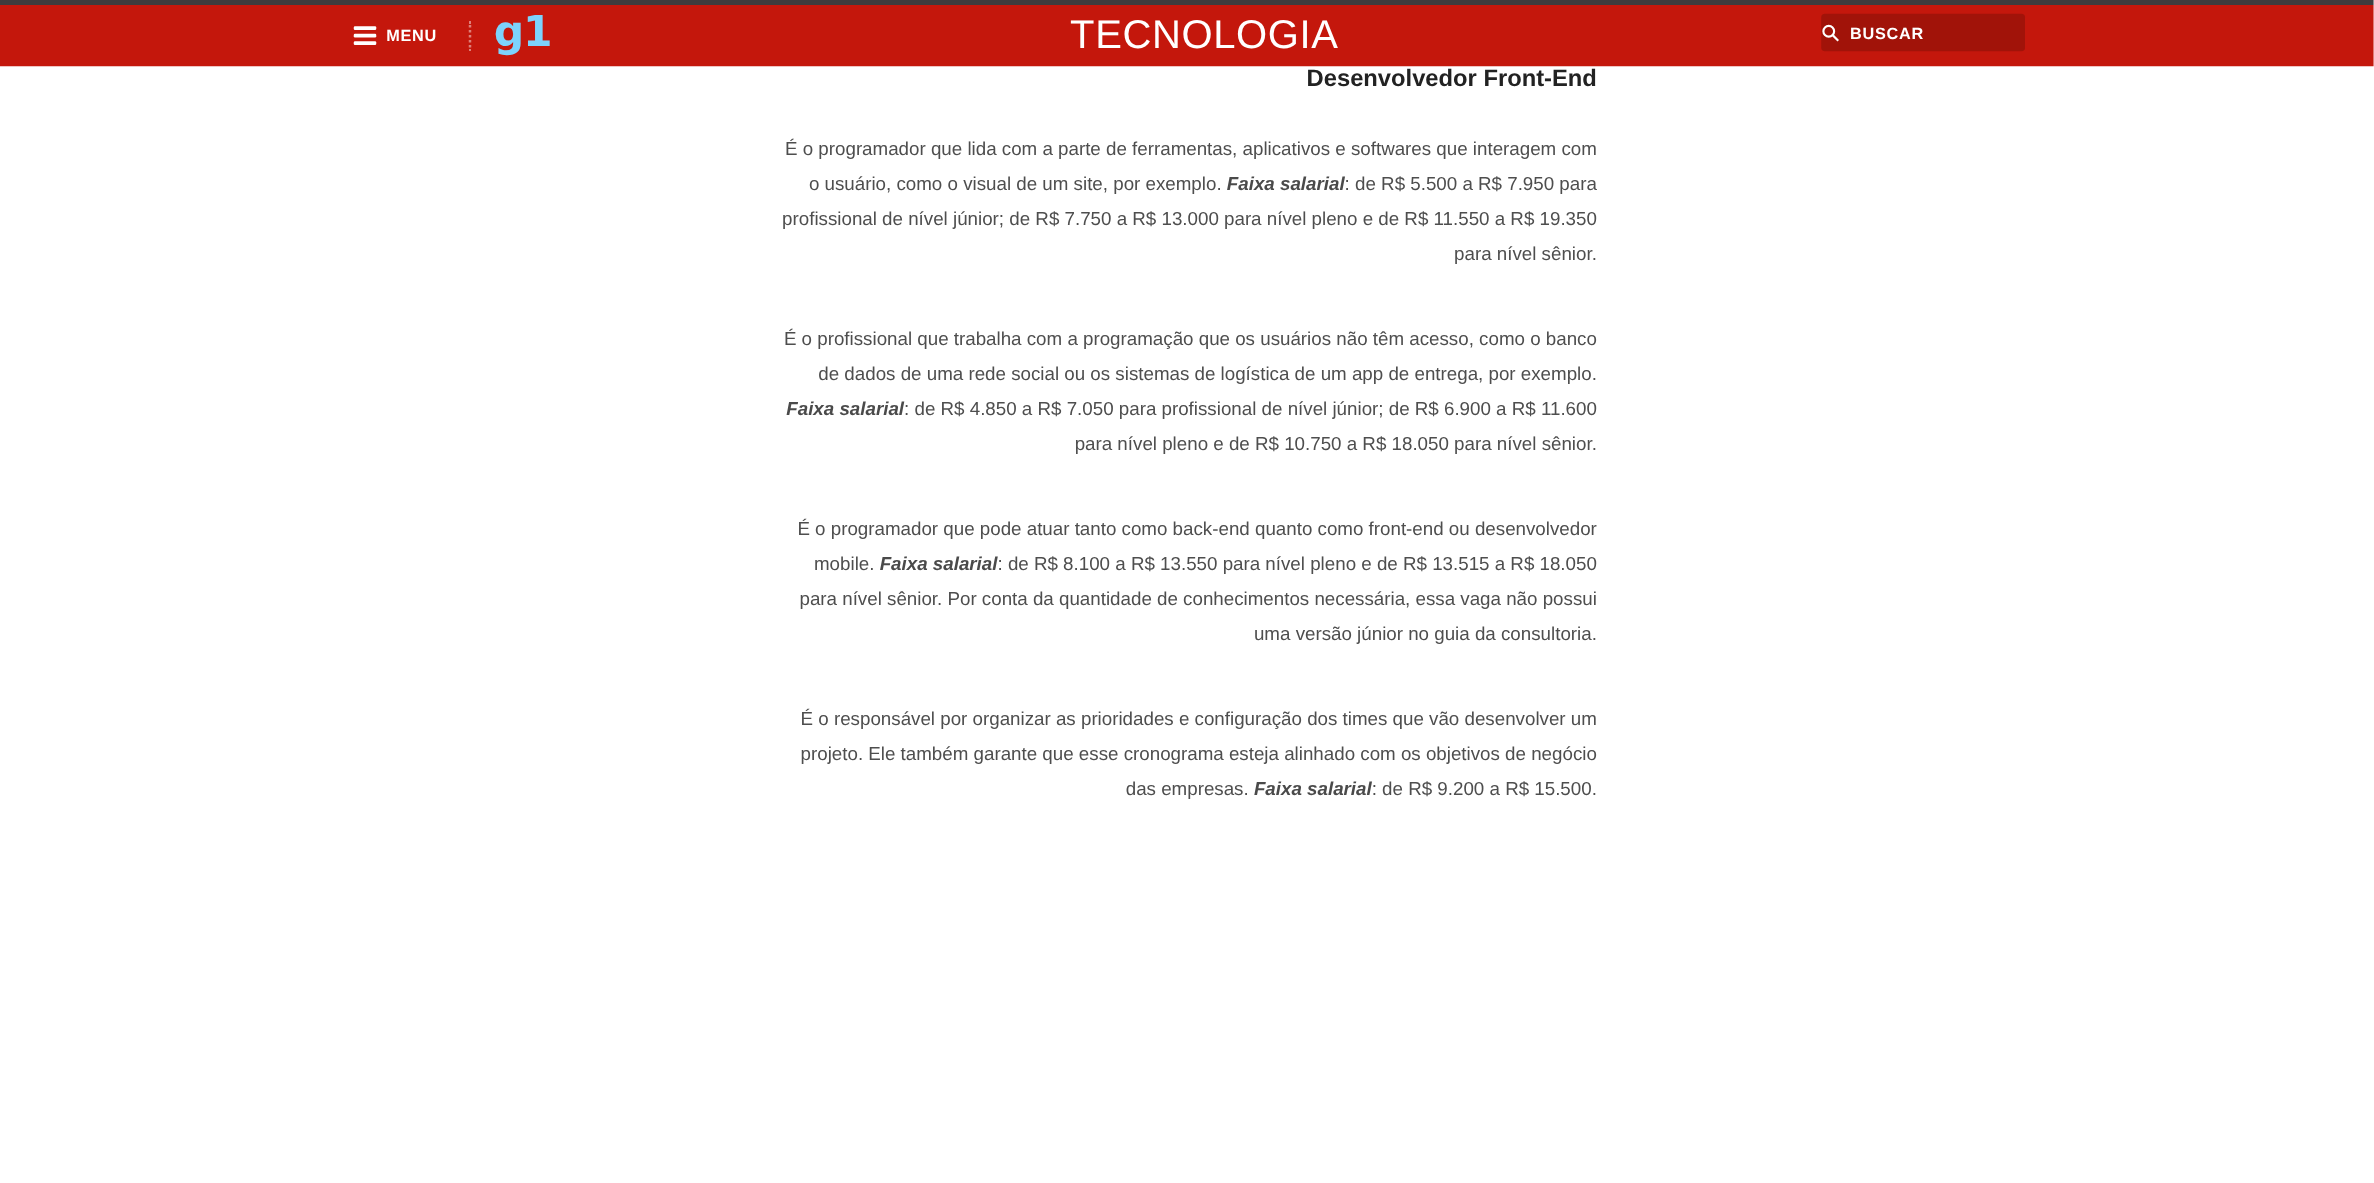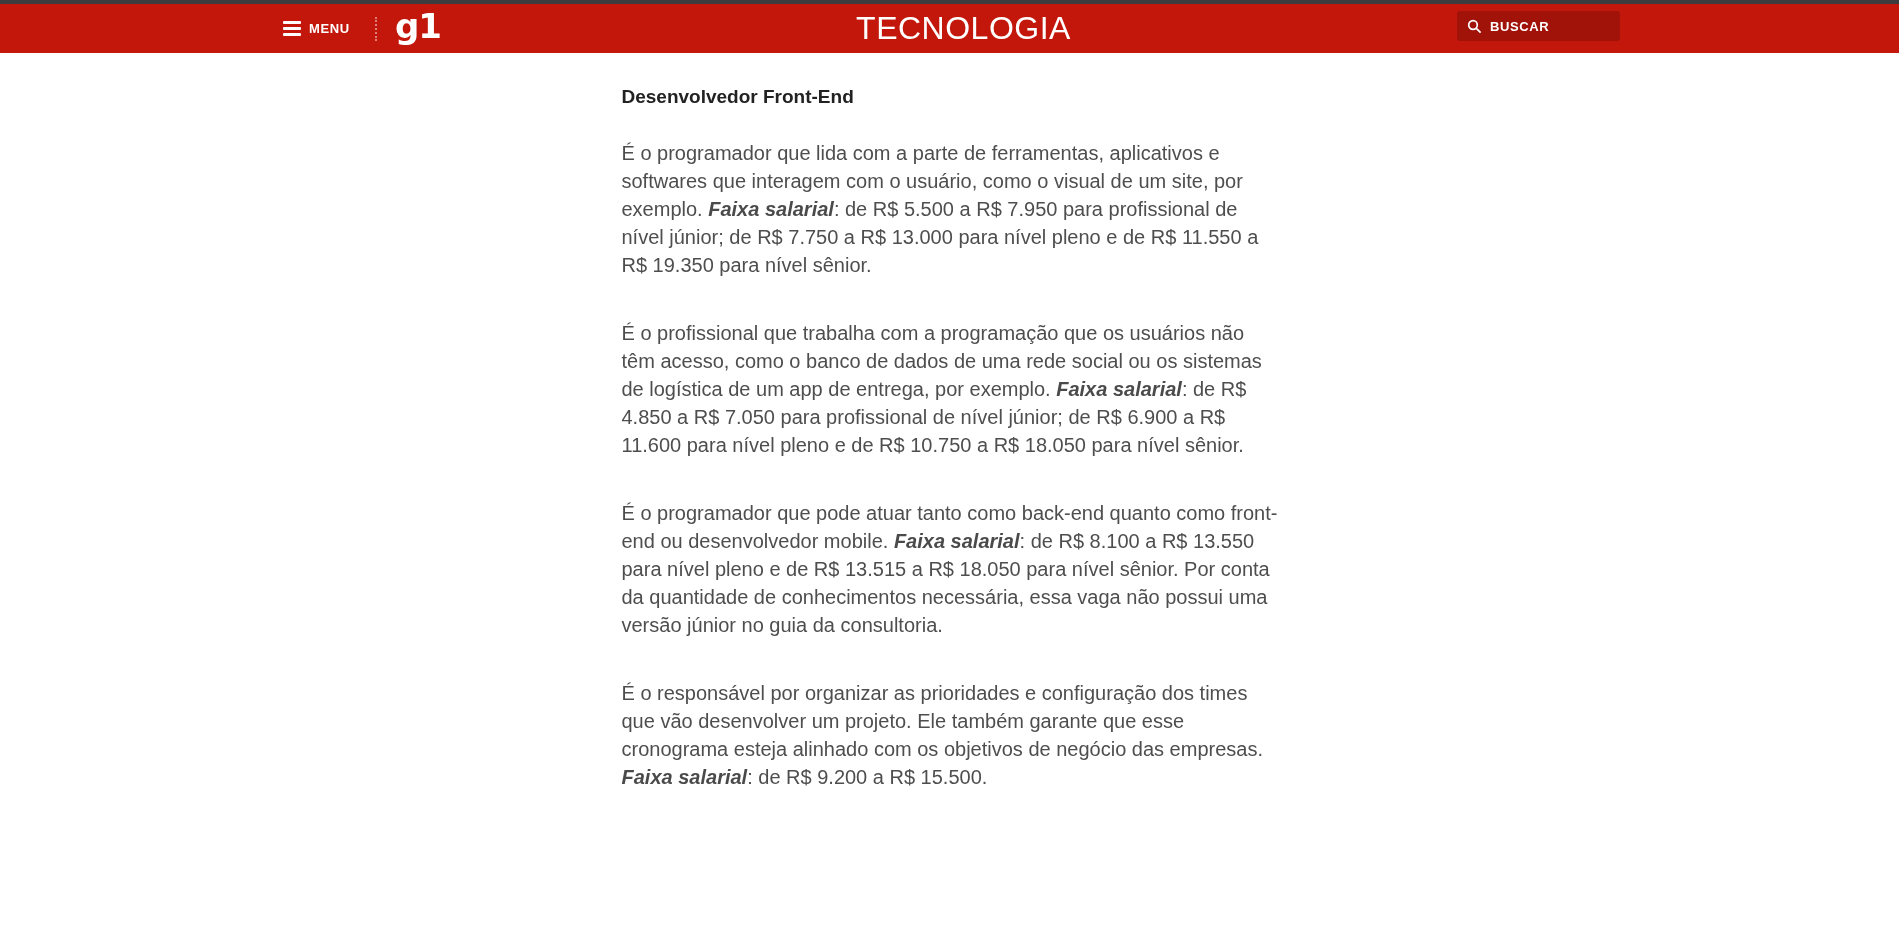--- a/index.html
+++ b/index.html
@@ -33,21 +33,21 @@
     color: #ffffff; font-size: 13px; font-weight: 700;
     letter-spacing: 0.6px;
   }
   .header-sep {
     position: absolute; left: 375px; top: 13px;
     height: 24px; width: 0;
     border-left: 2px dotted rgba(255,255,255,0.45);
   }
   .logo {
     position: absolute; left: 395px; top: 2px;
-    color: #ffffff; font-size: 34px; font-weight: 700;
+    color: #7dd3fc; font-size: 34px; font-weight: 700;
     font-family: "DejaVu Sans", sans-serif;
     letter-spacing: -1px;
     text-decoration: none;
     cursor: pointer;
   }
   .section-title {
     position: absolute; left: 0; right: 0; top: 50%;
     transform: translateY(-52%);
     text-align: center;
     color: #ffffff;
@@ -55,42 +55,42 @@
     letter-spacing: 0.5px;
     cursor: pointer;
     padding-left: 28px;
   }
   .search-box {
     position: absolute; left: 1457px; top: 7px;
     width: 163px; height: 30px;
     background: #a11309;
     border: none; border-radius: 3px;
     display: flex; align-items: center;
-    padding-left: 10px; gap: 8px;
+    gap: 8px;
     cursor: pointer;
   }
   .search-label {
     color: #ffffff; font-size: 13px; font-weight: 700;
     letter-spacing: 0.6px;
   }
 
   
   .article-wrap {
     width: 656px;
     margin: 0 auto;
-    padding-top: 33px;
+    text-align: right;
   }
   .article-wrap h3 {
     font-size: 19px; line-height: 22px;
     font-weight: 700;
     color: #222222;
     margin: 0 0 31px 0;
   }
   .article-wrap p {
-    font-size: 20px; line-height: 28px;
+    font-size: 15px; line-height: 28px;
     color: #4e4e4e;
     margin: 0 0 40px 0;
   }
   .fs { font-weight: 700; font-style: italic; color: #4a4a4a; }
 </style>
 </head>
 <body>
 
 <div class="top-strip"></div>
 

